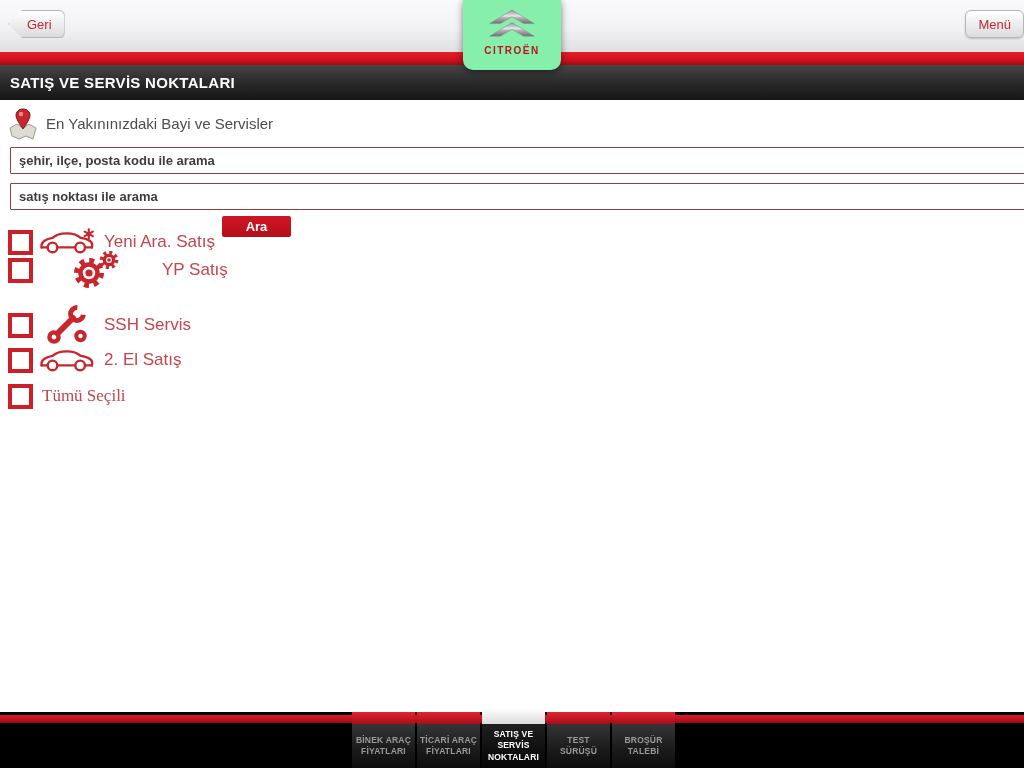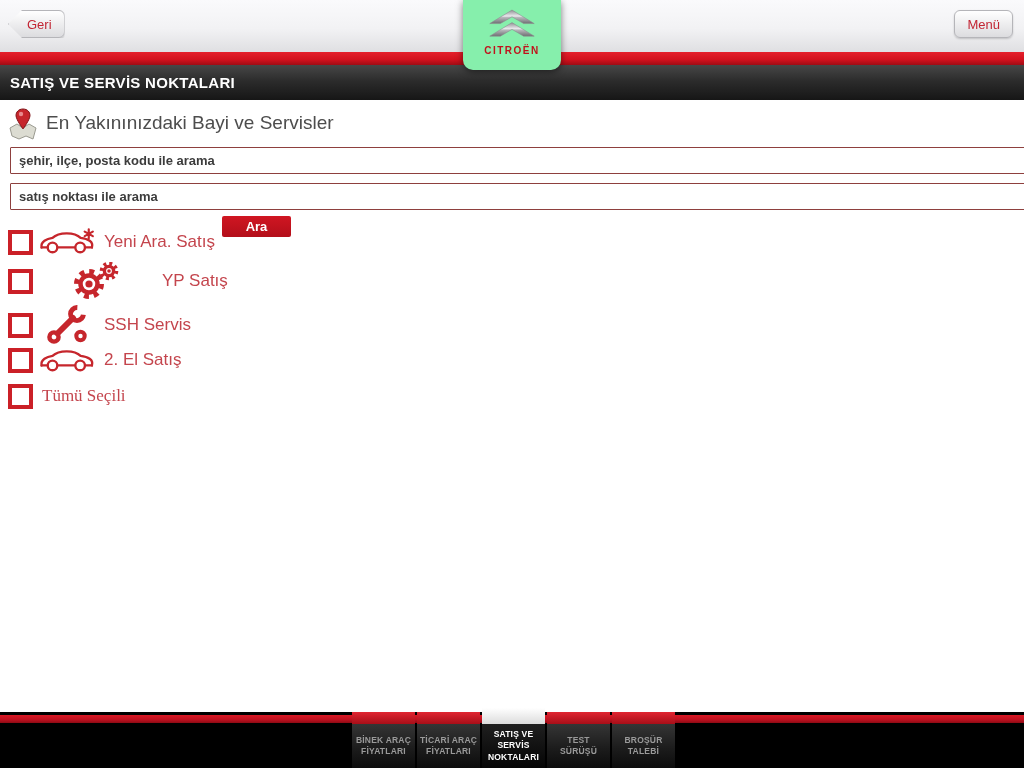--- a/index.html
+++ b/index.html
@@ -10,21 +10,21 @@
   
   .top-header{position:absolute;left:0;top:0;width:1024px;height:52px;
     background:linear-gradient(#fafafc 0%,#f2f2f4 55%,#dfdfe2 100%);
     border-bottom:1px solid #c9c9cc;}
   .hbtn{position:absolute;top:10px;height:26px;display:flex;align-items:center;justify-content:center;
     background:linear-gradient(#ffffff,#dcdcdf);border:1px solid #b5b5b9;border-radius:6px;
     color:#c22533;font-size:13px;font-weight:normal;box-shadow:0 1px 2px rgba(0,0,0,.18);
     cursor:pointer;padding:0 12px;}
   .back-btn{left:8px;padding-left:18px;border-top-left-radius:2px;border-bottom-left-radius:2px;
     clip-path:polygon(14px 0,100% 0,100% 100%,14px 100%,0 50%);}
-  .menu-btn{right:11px;}
+  .menu-btn{right:0;}
 
   
   .stripe-top{position:absolute;left:0;top:52px;width:1024px;height:13px;
     background:linear-gradient(#e51f2b 0%,#d1111d 60%,#9f0c15 100%);}
 
   
   .title-bar{position:absolute;left:0;top:65px;width:1024px;height:35px;
     background:linear-gradient(#474747 0%,#2c2c2c 45%,#161616 100%);
     display:flex;align-items:center;}
   .title-bar span{color:#fff;font-size:15px;font-weight:bold;letter-spacing:.3px;padding-left:10px;}
@@ -32,38 +32,38 @@
   
   .logo-card{position:absolute;left:463px;top:0;width:98px;height:70px;background:#86efac;
     border-radius:0 0 10px 10px;box-shadow:0 2px 7px rgba(0,0,0,.5);z-index:30;
     display:flex;flex-direction:column;align-items:center;justify-content:flex-start;}
   .logo-card svg{margin-top:9px;}
   .brand-text{color:#c0121c;font-size:10px;font-weight:bold;letter-spacing:1.5px;margin-top:3px;}
 
   
   .content{position:absolute;left:0;top:100px;width:1024px;height:612px;background:#fff;}
   .loc-row{position:absolute;left:8px;top:6px;display:flex;align-items:center;}
-  .loc-row .loc-label{color:#4d4d4d;font-size:19px;margin-left:8px;}
+  .loc-row .loc-label{color:#4d4d4d;font-size:15px;margin-left:8px;}
 
   .search-input{position:absolute;left:10px;width:998px;height:25px;border:1px solid #8e403e;
     background:#fff;color:#3c3c3c;font-size:13px;font-weight:bold;padding:0 8px;
     font-family:"Liberation Sans","DejaVu Sans",sans-serif;border-radius:1px;outline:none;}
   .search-input::placeholder{color:#3c3c3c;opacity:1;}
   .in-city{top:47px;}
   .in-dealer{top:83px;}
 
   .ara-btn{position:absolute;left:222px;top:116px;width:69px;height:21px;
     background:linear-gradient(#d01622,#b30f1a);color:#fff;font-size:13px;font-weight:bold;
     border:none;border-radius:2px;display:flex;align-items:center;justify-content:center;cursor:pointer;}
 
   
   .filters{position:absolute;left:0;top:0;width:400px;height:420px;}
   .frow{position:absolute;left:8px;display:flex;align-items:center;cursor:pointer;}
   .frow:nth-child(1){top:126px;height:32px;}
-  .frow:nth-child(2){top:162px;height:38px;gap:29px;}
+  .frow:nth-child(2){top:151px;height:38px;gap:29px;}
   .frow:nth-child(3){top:206px;height:38px;}
   .frow:nth-child(4){top:244px;height:32px;}
   .frow:nth-child(5){top:282px;height:28px;font-family:Liberation Serif, serif;}
   .cbox{width:17px;height:17px;border:4px solid #cb2027;background:#fff;flex:0 0 auto;}
   .ficon{width:58px;display:flex;align-items:center;justify-content:center;margin-left:5px;}
   .flabel{color:#c4454d;font-size:17px;font-weight:300;margin-left:8px;white-space:nowrap;}
   .frow.no-icon .flabel{margin-left:9px;}
 
   
   .footer{position:absolute;left:0;top:712px;width:1024px;height:56px;background:#000000;}

